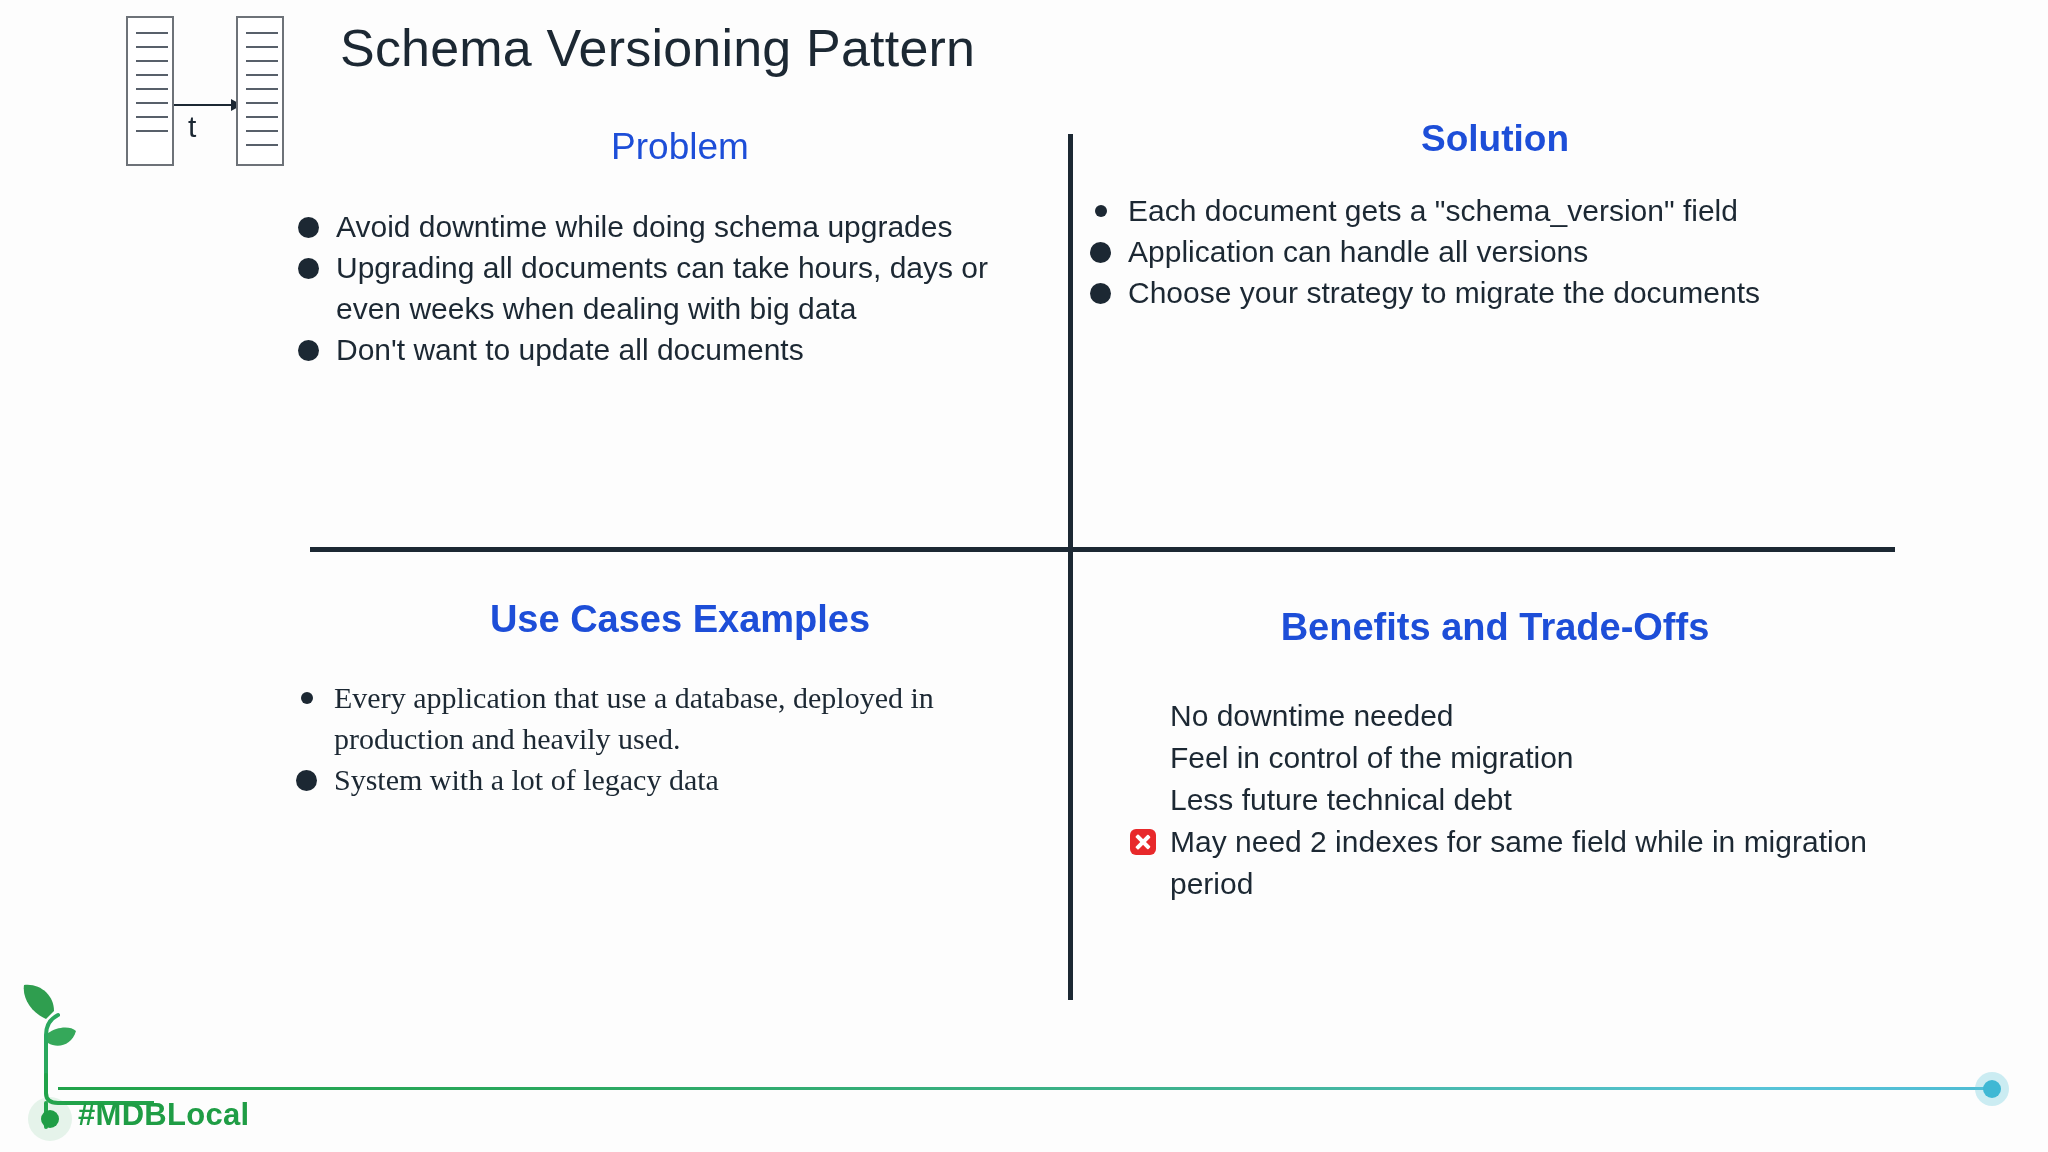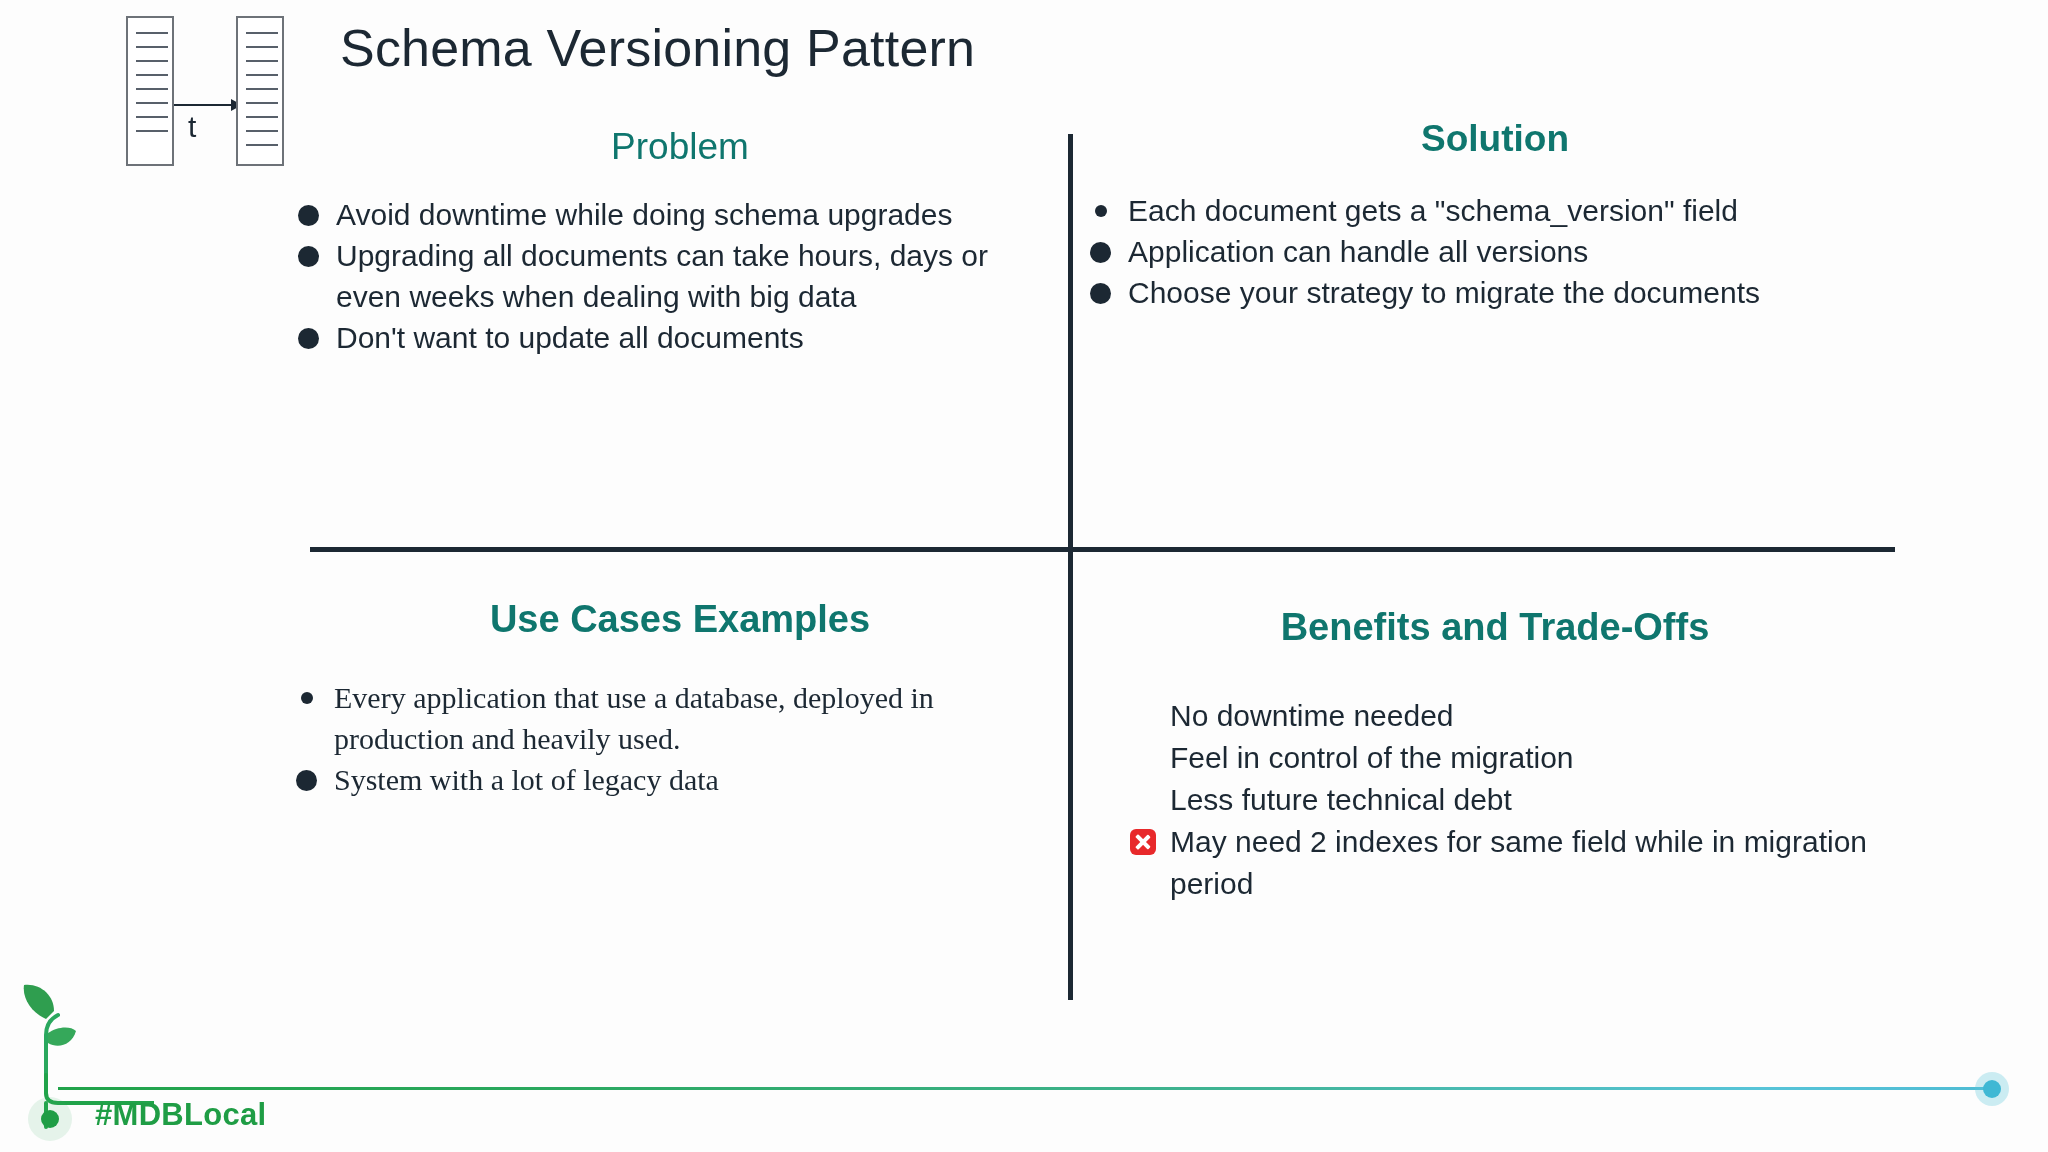--- a/index.html
+++ b/index.html
@@ -50,21 +50,21 @@
   .divider-h{
     position:absolute;left:310px;top:547px;width:1585px;height:5px;background:#1c2833;
   }
   .divider-v{
     position:absolute;left:1068px;top:134px;width:5px;height:866px;background:#1c2833;
   }
 
   
   .quad{position:absolute;}
   .quad .q-title{
-    text-align:center;font-size:37px;font-weight:400;color:#0f766e;
+    text-align:center;font-size:37px;font-weight:400;color:#1d4ed8;
     white-space:nowrap;
   }
   .quad.problem   {left:300px; top:126px; width:760px;}
   .quad.solution  {left:1090px;top:118px; width:810px;}
   .quad.usecases  {left:300px; top:598px; width:760px;}
   .quad.benefits  {left:1090px;top:606px; width:810px;}
   .quad.solution .q-title,
   .quad.benefits .q-title{font-weight:700;}
   .quad.usecases .q-title,
   .quad.benefits .q-title{font-weight:700;}
@@ -80,21 +80,21 @@
     padding-left:46px;
     margin:0;
   }
   ul.bullets li .dot{
     position:absolute;left:8px;
     border-radius:50%;background:#1c2833;
   }
   ul.bullets li .dot.big{width:21px;height:21px;top:11px;left:8px;}
   ul.bullets li .dot.small{width:12px;height:12px;top:15px;left:13px;}
 
-  .quad.problem ul.bullets{margin-top:26px;margin-left:-10px;}
+  .quad.problem ul.bullets{margin-top:38px;margin-left:-10px;}
   .quad.solution ul.bullets{margin-top:30px;margin-left:-8px;}
   .quad.usecases ul.bullets{margin-top:36px;margin-left:-12px;font-family:Liberation Serif, serif;}
 
   
   ul.plain{list-style:none;margin:46px 0 0 80px;padding:0;}
   ul.plain li{
     position:relative;
     font-size:30px;line-height:42px;color:#1c2833;
     padding-left:0;
   }
@@ -124,21 +124,21 @@
   }
   .start-dot{
     position:absolute;left:28px;top:1097px;width:44px;height:44px;border-radius:50%;
     background:rgba(60,175,95,.12);
   }
   .start-dot:after{
     content:"";position:absolute;left:13px;top:13px;width:18px;height:18px;border-radius:50%;
     background:#1f9d45;
   }
   .hashtag{
-    position:absolute;left:95px;top:1097px;
+    position:absolute;left:78px;top:1097px;
     font-size:31px;font-weight:700;color:#1f9d45;letter-spacing:.3px;
   }
 </style>
 </head>
 <body>
 
 <div class="slide">
 
   <div class="doc-icon">
     <div class="doc-box left">

